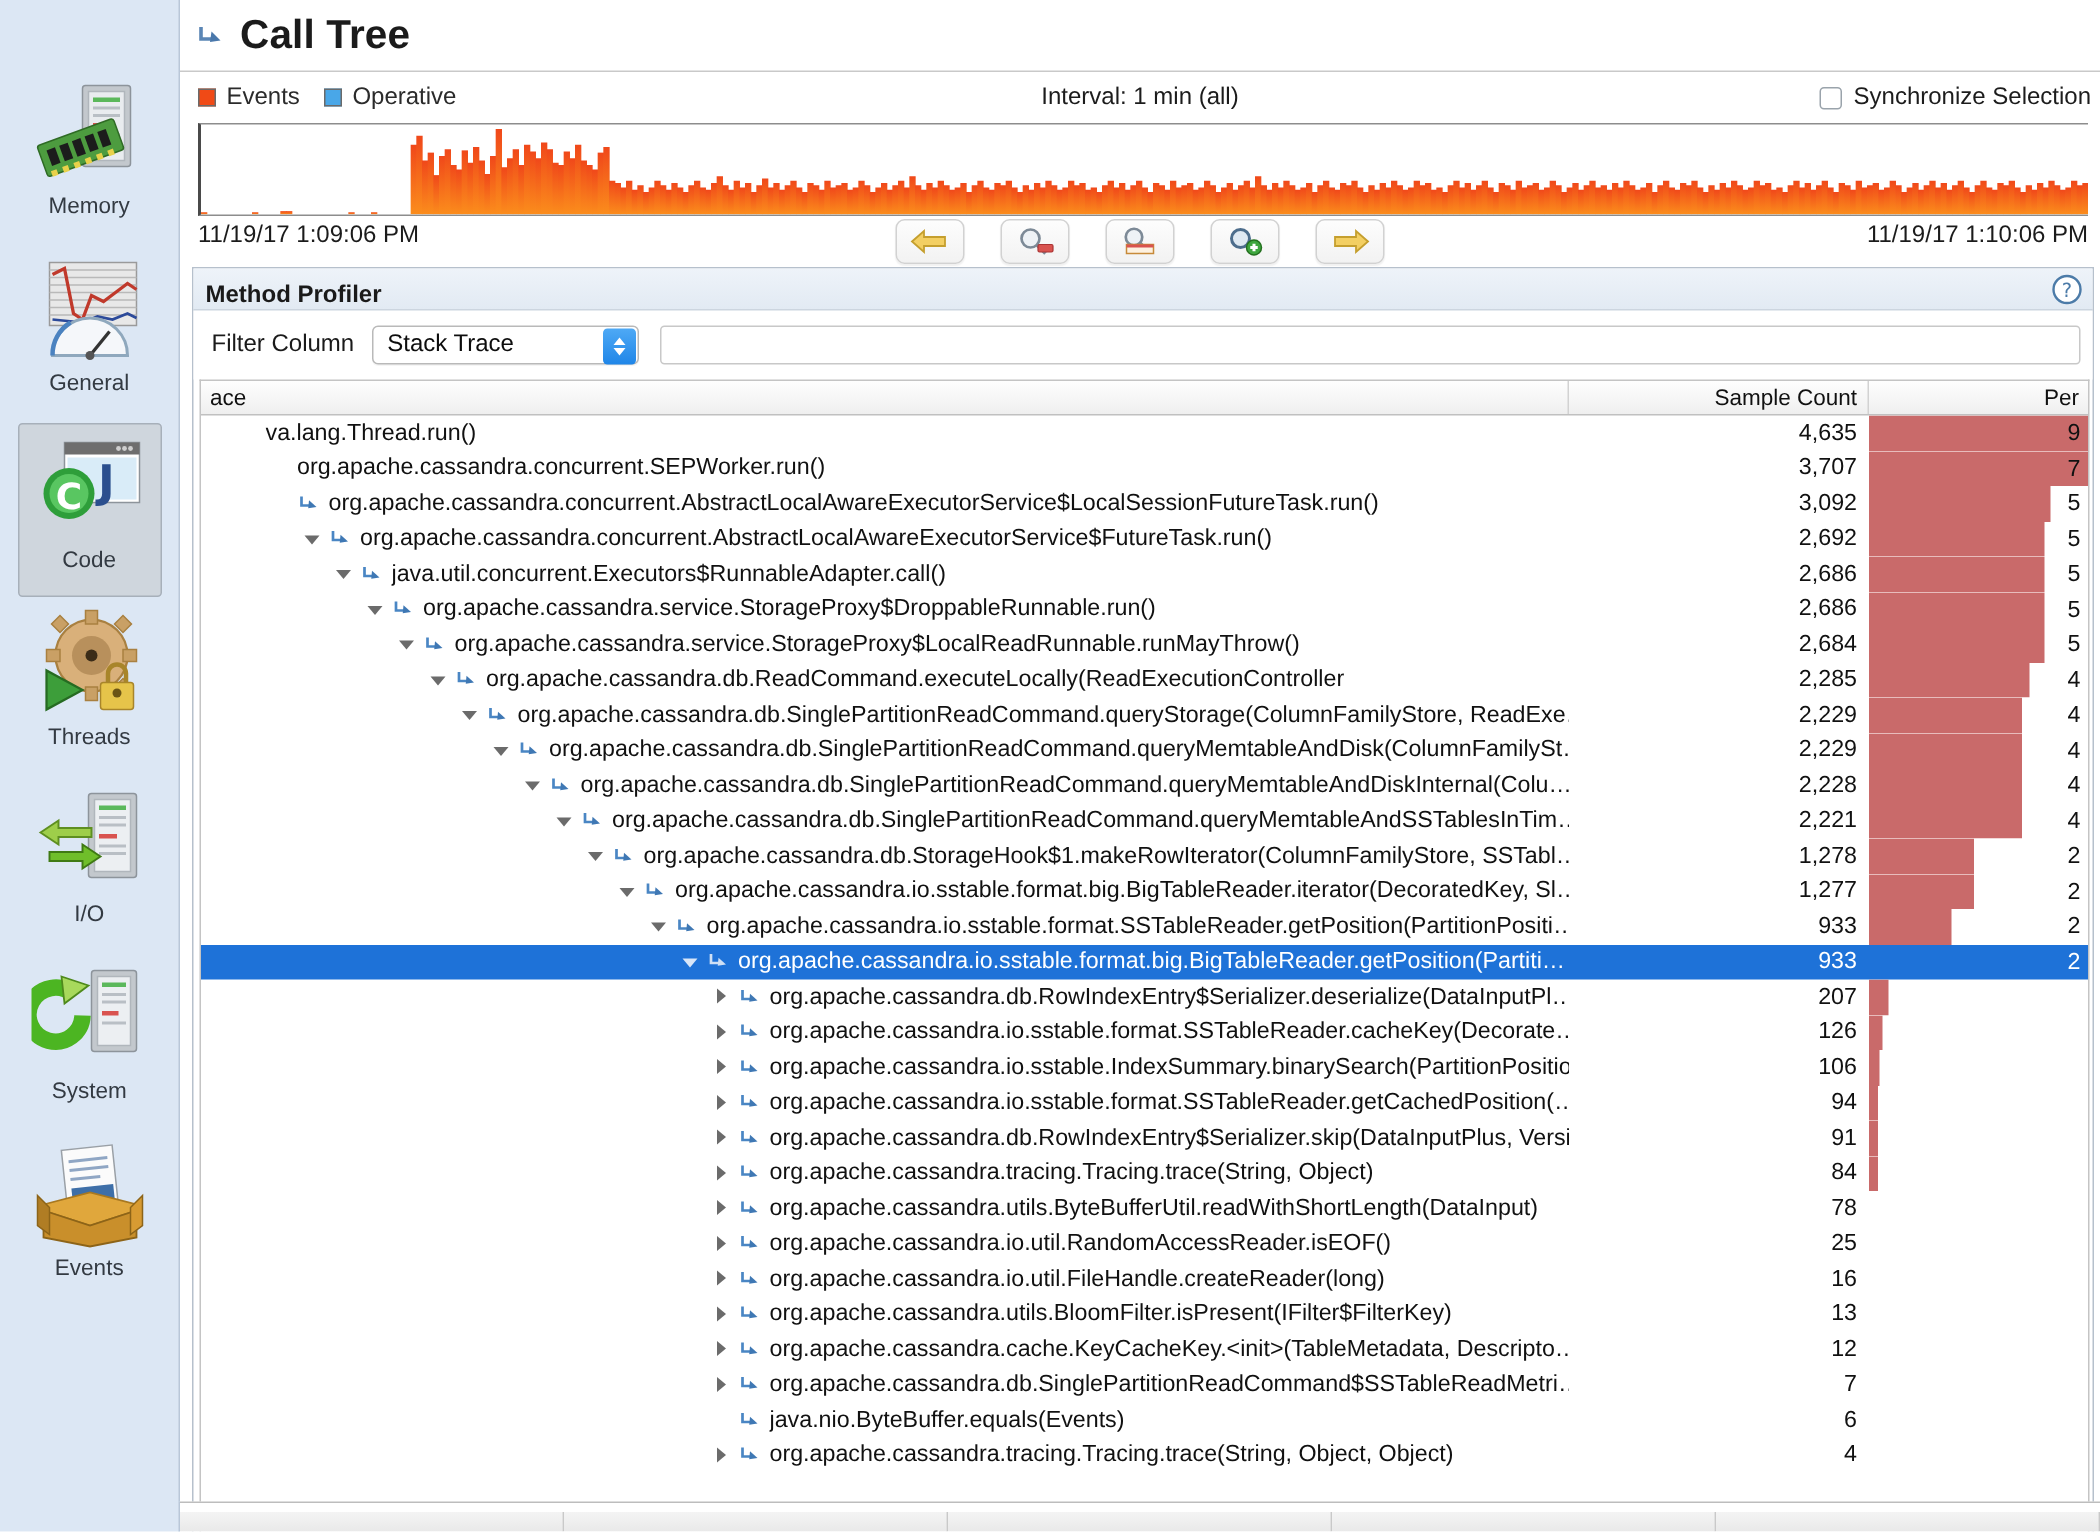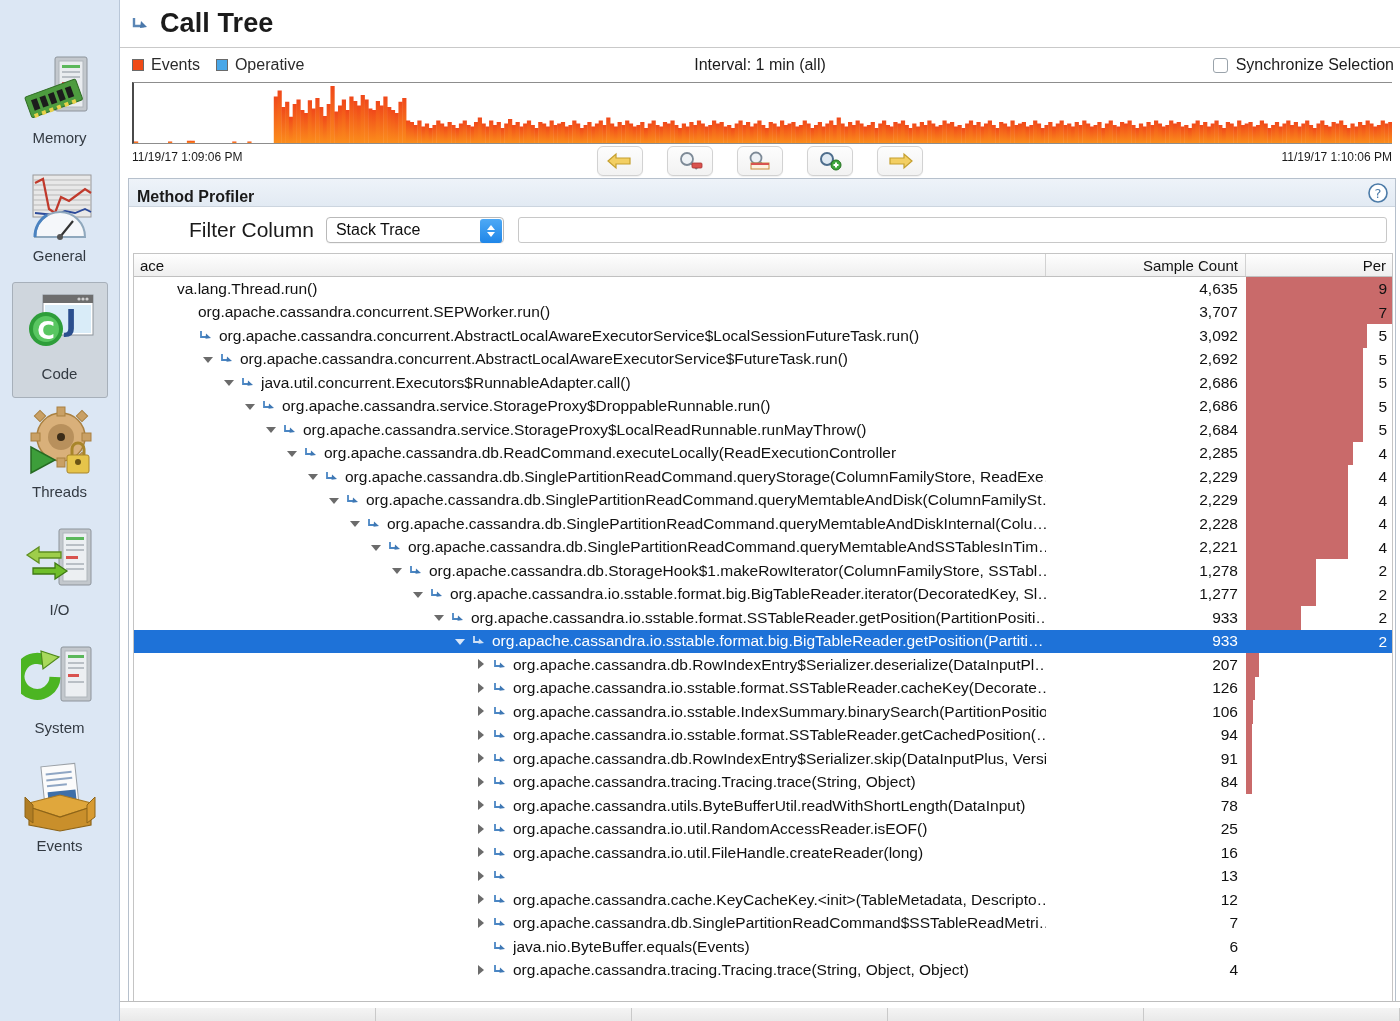--- a/index.html
+++ b/index.html
@@ -145,21 +145,21 @@
   }
   .spark { display: block; width: 100%; height: 100%; }
 
   .timebar {
     height: 26px;
     display: flex;
     align-items: center;
     padding: 0 6px 0 8px;
     position: relative;
   }
-  .time-left, .time-right { font-size: 12px; color: #1b1b1b; }
+  .time-left, .time-right { font-size: 16px; color: #1b1b1b; }
   .time-right { position: absolute; right: 4px; }
 
   .nav-buttons {
     position: absolute;
     left: 0; right: 0;
     top: 2px;
     display: flex;
     justify-content: center;
     gap: 24px;
     pointer-events: none;
@@ -203,21 +203,21 @@
   .help-icon { position: absolute; right: 6px; top: 3px; cursor: pointer; }
 
   .filter-row {
     height: 46px;
     flex: 0 0 46px;
     display: flex;
     align-items: center;
     padding: 0 8px 0 12px;
     background: #ffffff;
   }
-  .filter-label { font-size: 21px; color: #1a1a1a; margin-right: 12px; margin-left: 48px; }
+  .filter-label { font-size: 16px; color: #1a1a1a; margin-right: 12px; }
   .select-wrap {
     position: relative;
     width: 178px; height: 26px;
     background: #ffffff;
     border: 1px solid #b9b9b9;
     border-radius: 4px;
     display: flex;
     align-items: center;
     padding-left: 9px;
     cursor: pointer;
@@ -1338,20 +1338,21 @@
                 <span class="pcttext"></span>
               </div>
             </div>
             <div class="row">
               <div class="cell-trace" style="padding-left:340px">
                 <span class="twisty right"></span>
                 <span class="methodicon"><svg viewBox="0 0 16 14" width="16" height="14">
                     <path d="M3 2 L3 8 L10 8" fill="none" stroke="#4a86c4" stroke-width="1.8"></path>
                     <polygon points="8,4.5 13,9 7.5,9.8" fill="#3f78b4"></polygon>
                   </svg></span>
+                <span class="label">org.apache.cassandra.utils.BloomFilter.isPresent(IFilter$FilterKey)</span>
               </div>
               <div class="cell-count">13</div>
               <div class="cell-pct">
                 <span class="pctbar" style="width:0%"></span>
                 <span class="pcttext"></span>
               </div>
             </div>
             <div class="row">
               <div class="cell-trace" style="padding-left:340px">
                 <span class="twisty right"></span>

